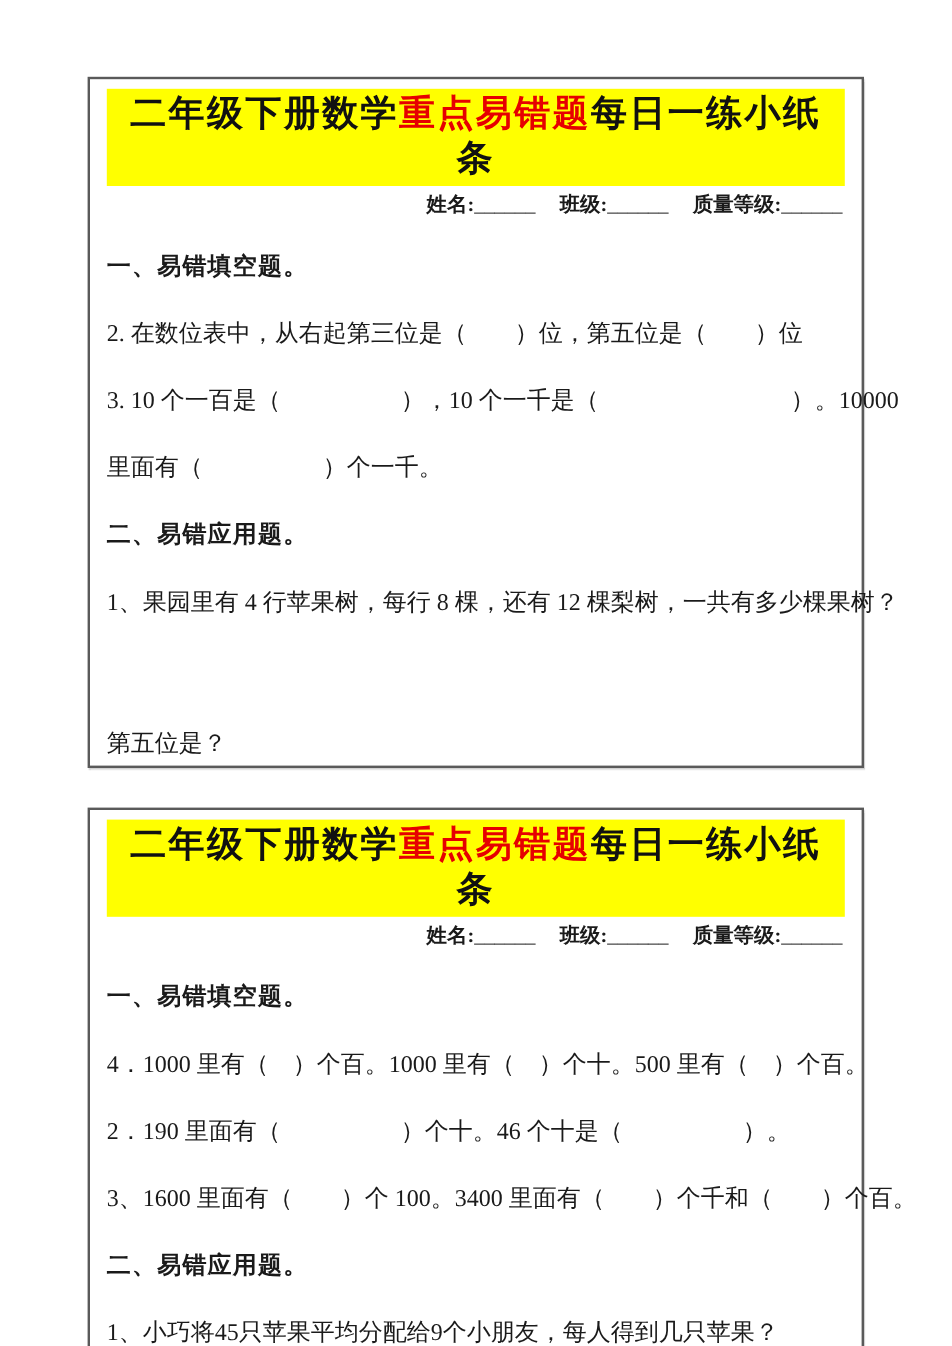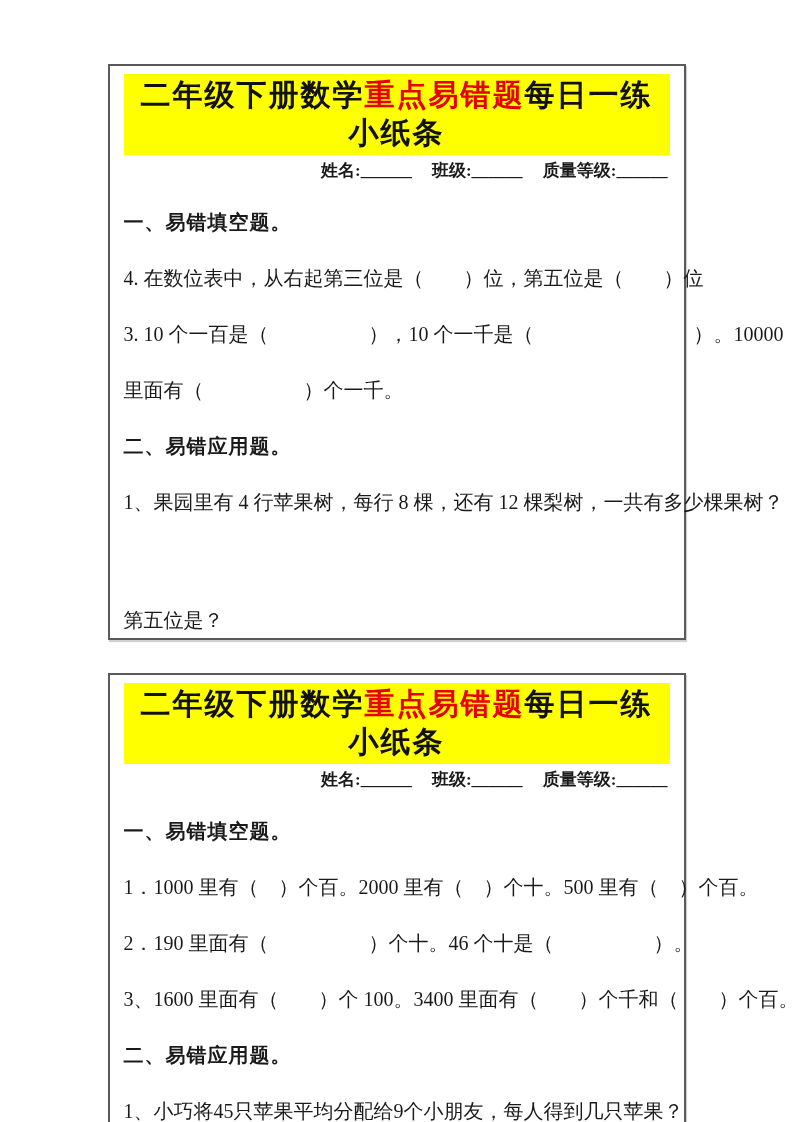--- a/index.html
+++ b/index.html
@@ -12,21 +12,21 @@
     height: 1122px;
     position: relative;
     font-family: "Liberation Serif", "DejaVu Serif", serif;
     color: #1a1a1a;
     overflow: hidden;
   }
   .page {
     padding-top: 64px;
   }
   .sheet {
-    width: 578px;
+    width: 647px;
     min-height: 478px;
     margin: 0 auto 33px auto;
     border: 2px solid #5a5a5a;
     box-sizing: border-box;
     padding: 8px 14px 0 14px;
     background: #ffffff;
     box-shadow: 1px 2px 1px rgba(0,0,0,0.18);
   }
   .title-row {
     text-align: center;
@@ -53,21 +53,21 @@
     padding-right: 2px;
     white-space: nowrap;
   }
   .name-field {
     margin-left: 16px;
   }
   .name-field:first-child {
     margin-left: 0;
   }
   .blank {
-    font-weight: bold;
+    font-weight: normal;
     letter-spacing: 0px;
   }
   .content {
     margin-top: 7px;
     font-size: 20px;
     line-height: 36px;
   }
   .line {
     white-space: nowrap;
     margin-top: 20px;
@@ -92,42 +92,42 @@
     <div class="title-row">
       <span class="title-hl"><span>二年级下册数学</span><span class="title-red">重点易错题</span><span>每日一练小纸条</span></span>
     </div>
     <div class="name-row">
       <span class="name-field"><span>姓名:</span><span class="blank">______</span></span>
       <span class="name-field"><span>班级:</span><span class="blank">______</span></span>
       <span class="name-field"><span>质量等级:</span><span class="blank">______</span></span>
     </div>
     <div class="content">
       <div class="line heading">一、易错填空题。</div>
-      <div class="line">4. 在数位表中，从右起第三位是（　　）位，第五位是（　　）位</div>
+      <div class="line">2. 在数位表中，从右起第三位是（　　）位，第五位是（　　）位</div>
       <div class="line">3. 10 个一百是（　　　　　），10 个一千是（　　　　　　　　）。10000</div>
       <div class="line">里面有（　　　　　）个一千。</div>
       <div class="line heading">二、易错应用题。</div>
       <div class="line">1、果园里有 4 行苹果树，每行 8 棵，还有 12 棵梨树，一共有多少棵果树？</div>
       <div class="answer-space-lg"></div>
       <div class="line">第五位是？</div>
     </div>
   </section>
 
   <section class="sheet">
     <div class="title-row">
       <span class="title-hl"><span>二年级下册数学</span><span class="title-red">重点易错题</span><span>每日一练小纸条</span></span>
     </div>
     <div class="name-row">
       <span class="name-field"><span>姓名:</span><span class="blank">______</span></span>
       <span class="name-field"><span>班级:</span><span class="blank">______</span></span>
       <span class="name-field"><span>质量等级:</span><span class="blank">______</span></span>
     </div>
     <div class="content">
       <div class="line heading">一、易错填空题。</div>
-      <div class="line">1．1000 里有（　）个百。2000 里有（　）个十。500 里有（　）个百。</div>
+      <div class="line">4．1000 里有（　）个百。1000 里有（　）个十。500 里有（　）个百。</div>
       <div class="line">2．190 里面有（　　　　　）个十。46 个十是（　　　　　）。</div>
       <div class="line">3、1600 里面有（　　）个 100。3400 里面有（　　）个千和（　　）个百。</div>
       <div class="line heading">二、易错应用题。</div>
       <div class="line">1、小巧将45只苹果平均分配给9个小朋友，每人得到几只苹果？</div>
       <div class="answer-space-md"></div>
     </div>
   </section>
 
 </div>
 

